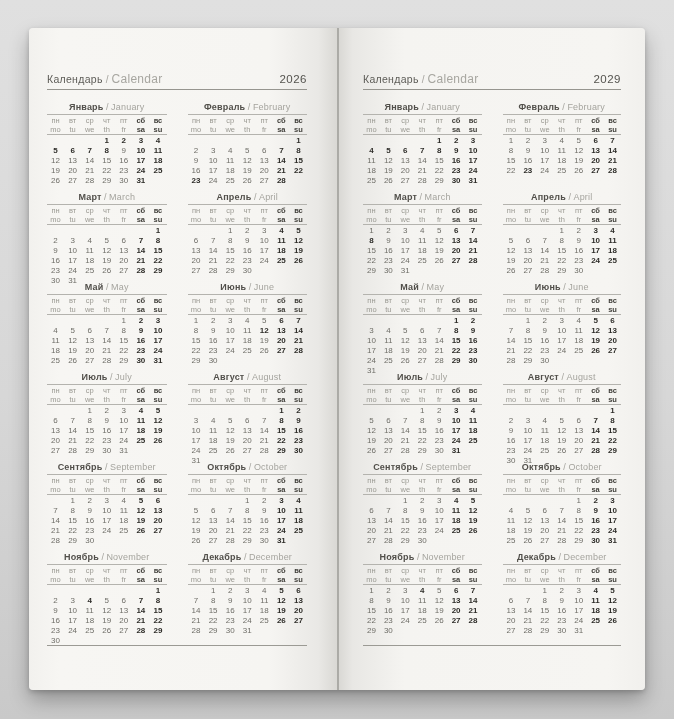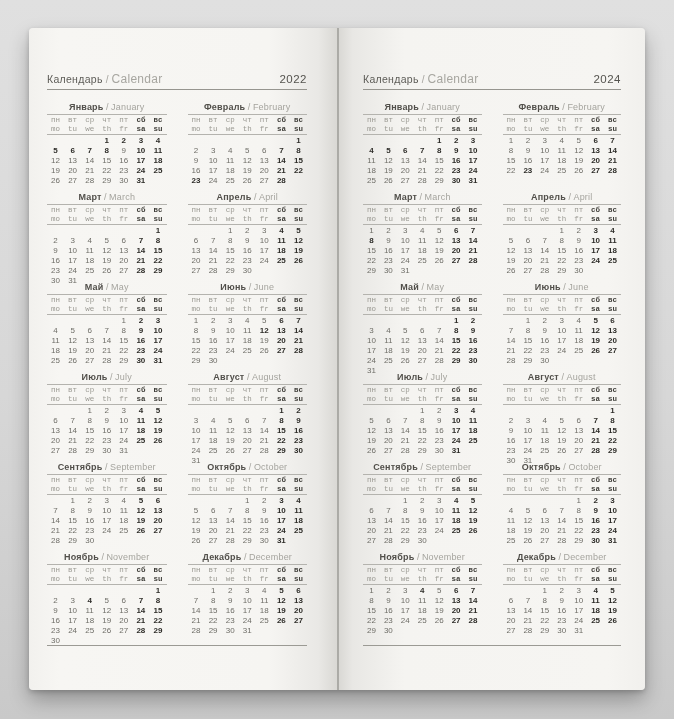--- a/index.html
+++ b/index.html
@@ -41,21 +41,21 @@
   }
   .month{overflow:visible;}
   .month-title{
     text-align:center;font-size:9px;line-height:11px;height:12px;
     border-bottom:1px solid #b4b3ae;white-space:nowrap;
   }
   .mt-ru{color:#514f4a;font-weight:bold;letter-spacing:.2px;}
   .mt-sep{color:#a5a49e;}
   .mt-en{color:#a5a49e;letter-spacing:.2px;}
   .dow-wrap{border-bottom:1px solid #b4b3ae;padding-top:1px;}
-  .dow{display:grid;grid-template-columns:repeat(7,1fr);font-family:Liberation Mono, monospace;}
+  .dow{display:grid;grid-template-columns:repeat(7,1fr);}
   .dow .dc{font-size:7.5px;line-height:9px;text-align:center;color:#9b9a93;}
   .dow .dc.wknd{color:#403f3a;font-weight:bold;}
   .dates{display:grid;grid-template-columns:repeat(7,1fr);padding-top:1px;}
   .dates .d{
     font-size:8px;line-height:10px;height:10px;text-align:center;
     color:#6e6d67;font-stretch:condensed;
   }
   .dates .d.b{color:#2e2d29;font-weight:bold;}
   .footer-rule{position:absolute;bottom:44px;height:1px;background:#9b9a94;}
   .page-left .footer-rule{left:18px;right:30px;}
@@ -64,21 +64,21 @@
 </head>
 <body>
 
 <div class="spread">
 
   <section class="page page-left">
     <header class="page-header">
       <span class="hdr-ru">Календарь</span>
       <span class="hdr-sep">/</span>
       <span class="hdr-en">Calendar</span>
-      <span class="hdr-year">2022</span>
+      <span class="hdr-year">2026</span>
     </header>
     <div class="months">
         <div class="month">
           <div class="month-title"><span class="mt-ru">Январь</span><span class="mt-sep"> / </span><span class="mt-en">January</span></div>
           <div class="dow-wrap">
             <div class="dow">
               <span class="dc">пн</span>
               <span class="dc">вт</span>
               <span class="dc">ср</span>
               <span class="dc">чт</span>
@@ -780,21 +780,21 @@
         </div>
       </div>
     <div class="footer-rule"></div>
   </section>
 
   <section class="page page-right">
     <header class="page-header">
       <span class="hdr-ru">Календарь</span>
       <span class="hdr-sep">/</span>
       <span class="hdr-en">Calendar</span>
-      <span class="hdr-year">2024</span>
+      <span class="hdr-year">2029</span>
     </header>
     <div class="months">
         <div class="month">
           <div class="month-title"><span class="mt-ru">Январь</span><span class="mt-sep"> / </span><span class="mt-en">January</span></div>
           <div class="dow-wrap">
             <div class="dow">
               <span class="dc">пн</span>
               <span class="dc">вт</span>
               <span class="dc">ср</span>
               <span class="dc">чт</span>

